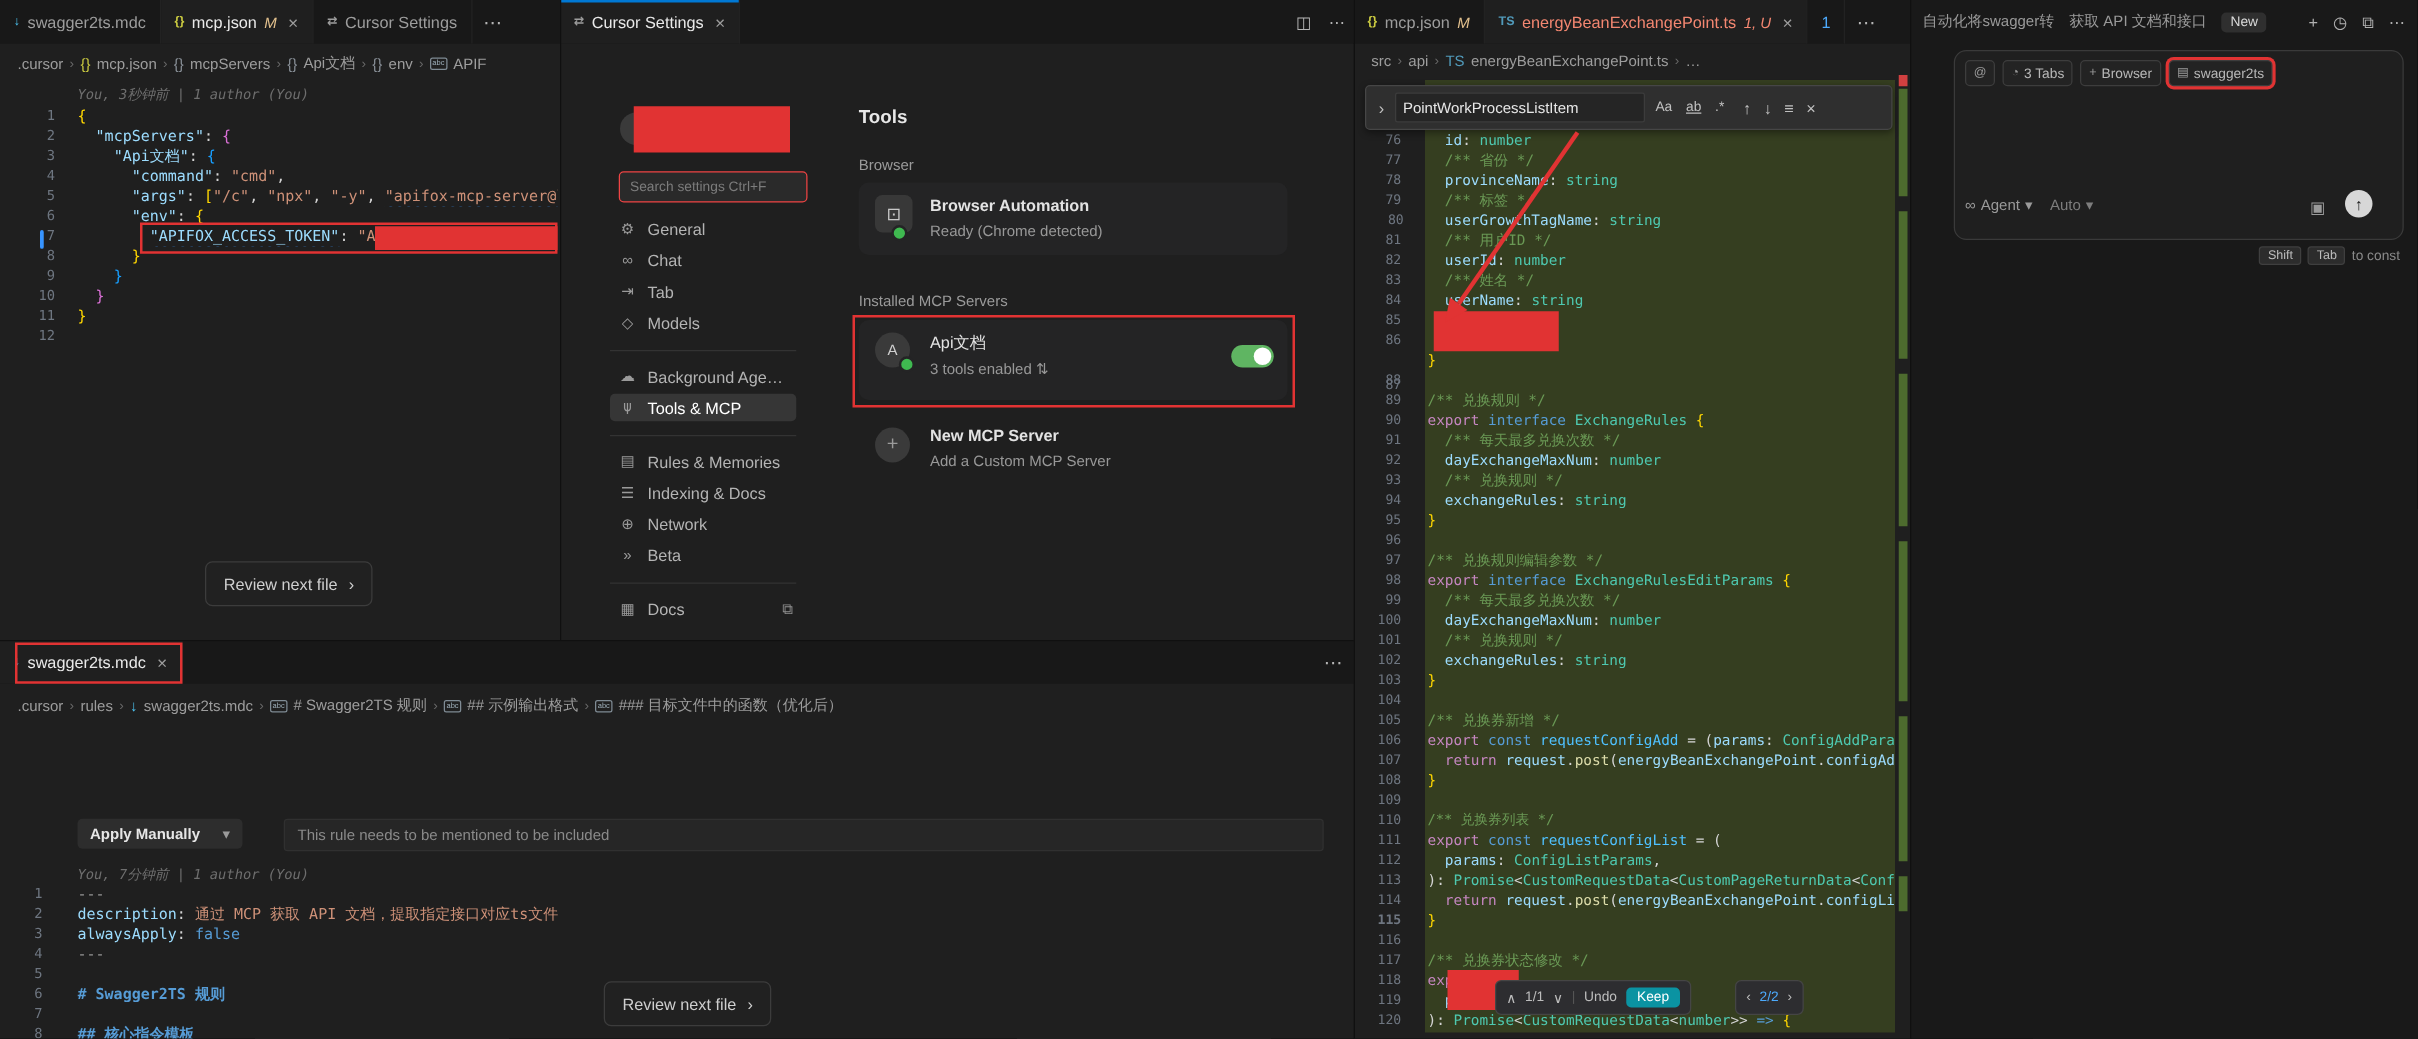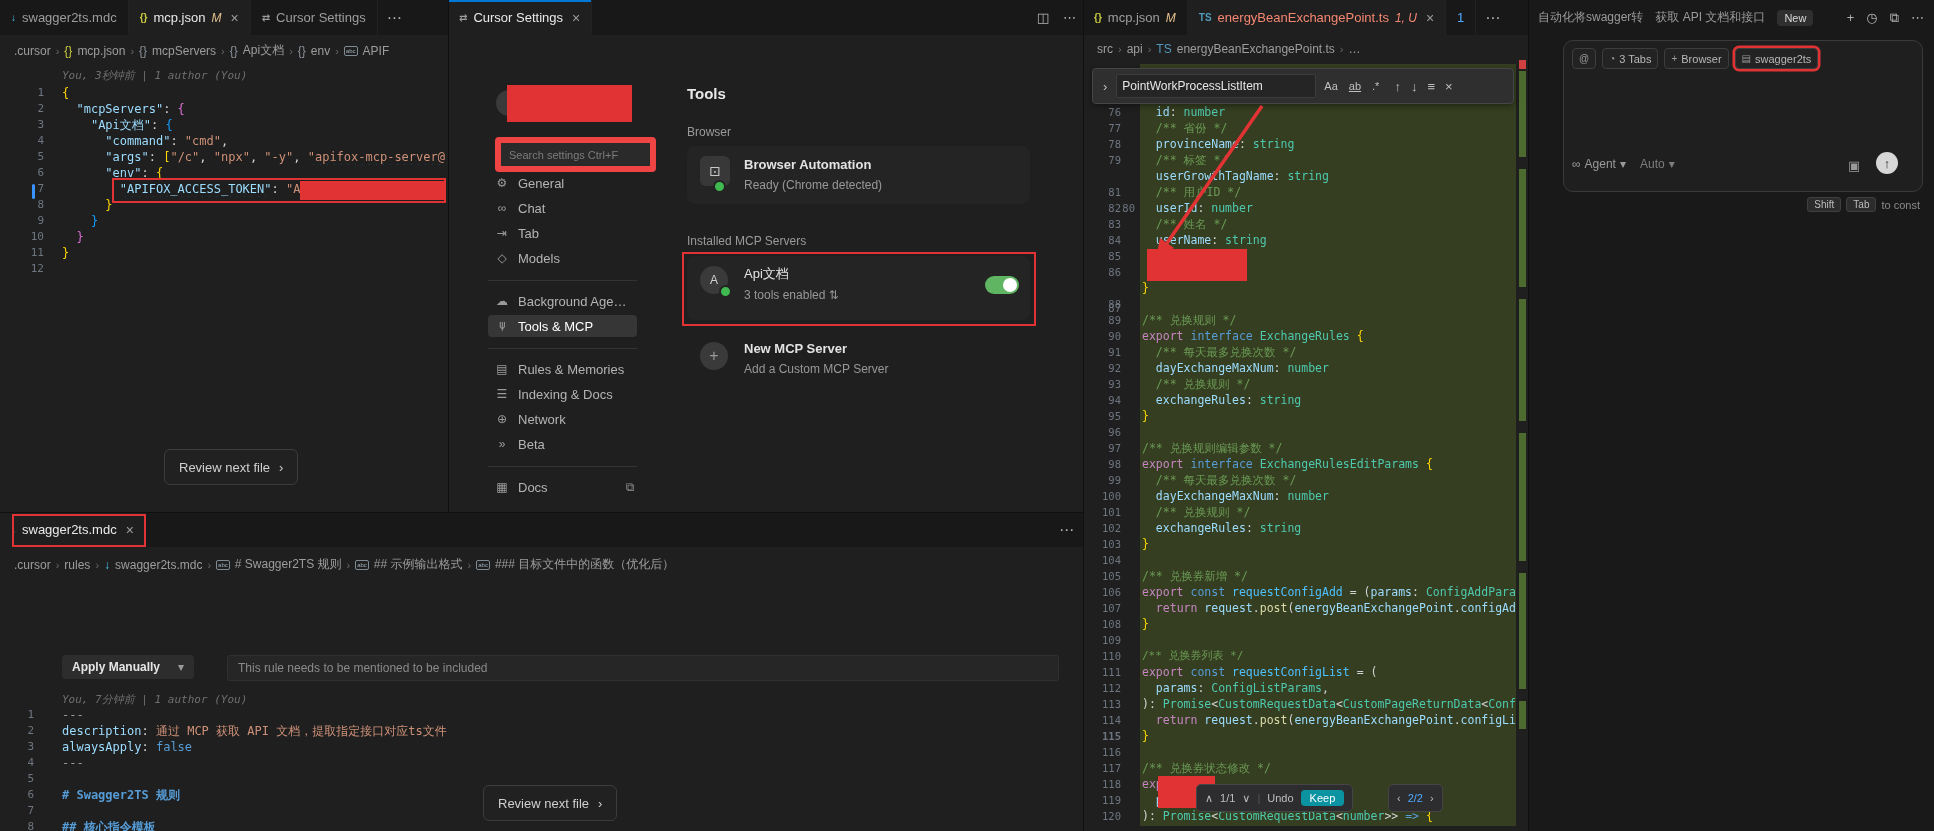--- a/index.html
+++ b/index.html
@@ -36,21 +36,21 @@
   .tk-kw{color:#C586C0}.tk-kb{color:#569CD6}.tk-ty{color:#4EC9B0}.tk-fn{color:#DCDCAA}
   .tk-fn2{color:#4FC1FF}.tk-h{color:#569CD6;font-weight:700}.tk-dim{color:#9a9a9a}
   .tk-wavy{text-decoration:underline;text-decoration-style:wavy;text-decoration-color:#3794FF;
            text-decoration-thickness:1px;text-underline-offset:3px;}
   
   .red-box{position:absolute;border:2.5px solid var(--red);z-index:5;}
   .red-fill{position:absolute;background:var(--red);z-index:5;}
   
   .btn-review{position:absolute;display:flex;align-items:center;gap:9px;padding:0 14px;height:36px;
               background:#212121;border:1px solid #3c3c3c;border-radius:6px;color:#cfcfcf;font-size:13px;}
-  .searchbox{position:absolute;background:#2a2a2a;border:6px solid #ef4444;border-radius:4px;
+  .searchbox{position:absolute;background:#2a2a2a;border:1px solid #ef4444;border-radius:4px;
              color:#7c7c7c;font-size:11px;display:flex;align-items:center;padding:0 8px;}
   .nav-item{position:absolute;left:40px;width:142px;height:22px;display:flex;align-items:center;gap:9px;
             padding-left:7px;color:#b4b4b4;font-size:13px;border-radius:4px;}
   .nav-item .icn{width:14px;font-size:12px;color:#9a9a9a;text-align:center;}
   .nav-item.sel{background:#363636;color:#fff;}
   .nav-div{position:absolute;left:40px;width:149px;height:1px;background:#333;}
   .nav-label{flex:1;}
   .card{position:absolute;background:#242425;border-radius:8px;}
   .card-title{position:absolute;font-size:13px;color:#e3e3e3;}
   .card-sub{position:absolute;font-size:12px;color:#989898;}
@@ -307,21 +307,21 @@
       </div>
     <div id="ts-lines">
         <div class="lnum" style="left: 0px; top: 69px; width: 38px; font-size: 10.5px; line-height: 16px;">76</div>
         <div class="cline" style="left: 59px; top: 69px; width: 374px; height: 16px; line-height: 16px; font-size: 11.5px;"><span class="tk-pl">  </span><span class="tk-k">id</span><span class="tk-pu">: </span><span class="tk-ty">number</span></div>
         <div class="lnum" style="left: 0px; top: 85px; width: 38px; font-size: 10.5px; line-height: 16px;">77</div>
         <div class="cline" style="left: 59px; top: 85px; width: 374px; height: 16px; line-height: 16px; font-size: 11.5px;"><span class="tk-pl">  </span><span class="tk-c">/** 省份 */</span></div>
         <div class="lnum" style="left: 0px; top: 101px; width: 38px; font-size: 10.5px; line-height: 16px;">78</div>
         <div class="cline" style="left: 59px; top: 101px; width: 374px; height: 16px; line-height: 16px; font-size: 11.5px;"><span class="tk-pl">  </span><span class="tk-k">provinceName</span><span class="tk-pu">: </span><span class="tk-ty">string</span></div>
         <div class="lnum" style="left: 0px; top: 117px; width: 38px; font-size: 10.5px; line-height: 16px;">79</div>
         <div class="cline" style="left: 59px; top: 117px; width: 374px; height: 16px; line-height: 16px; font-size: 11.5px;"><span class="tk-pl">  </span><span class="tk-c">/** 标签 */</span></div>
-        <div class="lnum" style="left: 14px; top: 133px; width: 38px; font-size: 10.5px; line-height: 16px; margin-top: 32px;">80</div>
+        <div class="lnum" style="left: 2px; top: 133px; width: 38px; font-size: 10.5px; line-height: 16px;">80</div>
         <div class="cline" style="left: 59px; top: 133px; width: 374px; height: 16px; line-height: 16px; font-size: 11.5px;"><span class="tk-pl">  </span><span class="tk-k">userGrowthTagName</span><span class="tk-pu">: </span><span class="tk-ty">string</span></div>
         <div class="lnum" style="left: 0px; top: 149px; width: 38px; font-size: 10.5px; line-height: 16px;">81</div>
         <div class="cline" style="left: 59px; top: 149px; width: 374px; height: 16px; line-height: 16px; font-size: 11.5px;"><span class="tk-pl">  </span><span class="tk-c">/** 用户ID */</span></div>
         <div class="lnum" style="left: 0px; top: 165px; width: 38px; font-size: 10.5px; line-height: 16px;">82</div>
         <div class="cline" style="left: 59px; top: 165px; width: 374px; height: 16px; line-height: 16px; font-size: 11.5px;"><span class="tk-pl">  </span><span class="tk-k">userId</span><span class="tk-pu">: </span><span class="tk-ty">number</span></div>
         <div class="lnum" style="left: 0px; top: 181px; width: 38px; font-size: 10.5px; line-height: 16px;">83</div>
         <div class="cline" style="left: 59px; top: 181px; width: 374px; height: 16px; line-height: 16px; font-size: 11.5px;"><span class="tk-pl">  </span><span class="tk-c">/** 姓名 */</span></div>
         <div class="lnum" style="left: 0px; top: 197px; width: 38px; font-size: 10.5px; line-height: 16px;">84</div>
         <div class="cline" style="left: 59px; top: 197px; width: 374px; height: 16px; line-height: 16px; font-size: 11.5px;"><span class="tk-pl">  </span><span class="tk-k">userName</span><span class="tk-pu">: </span><span class="tk-ty">string</span></div>
         <div class="lnum" style="left: 0px; top: 213px; width: 38px; font-size: 10.5px; line-height: 16px;">85</div>

